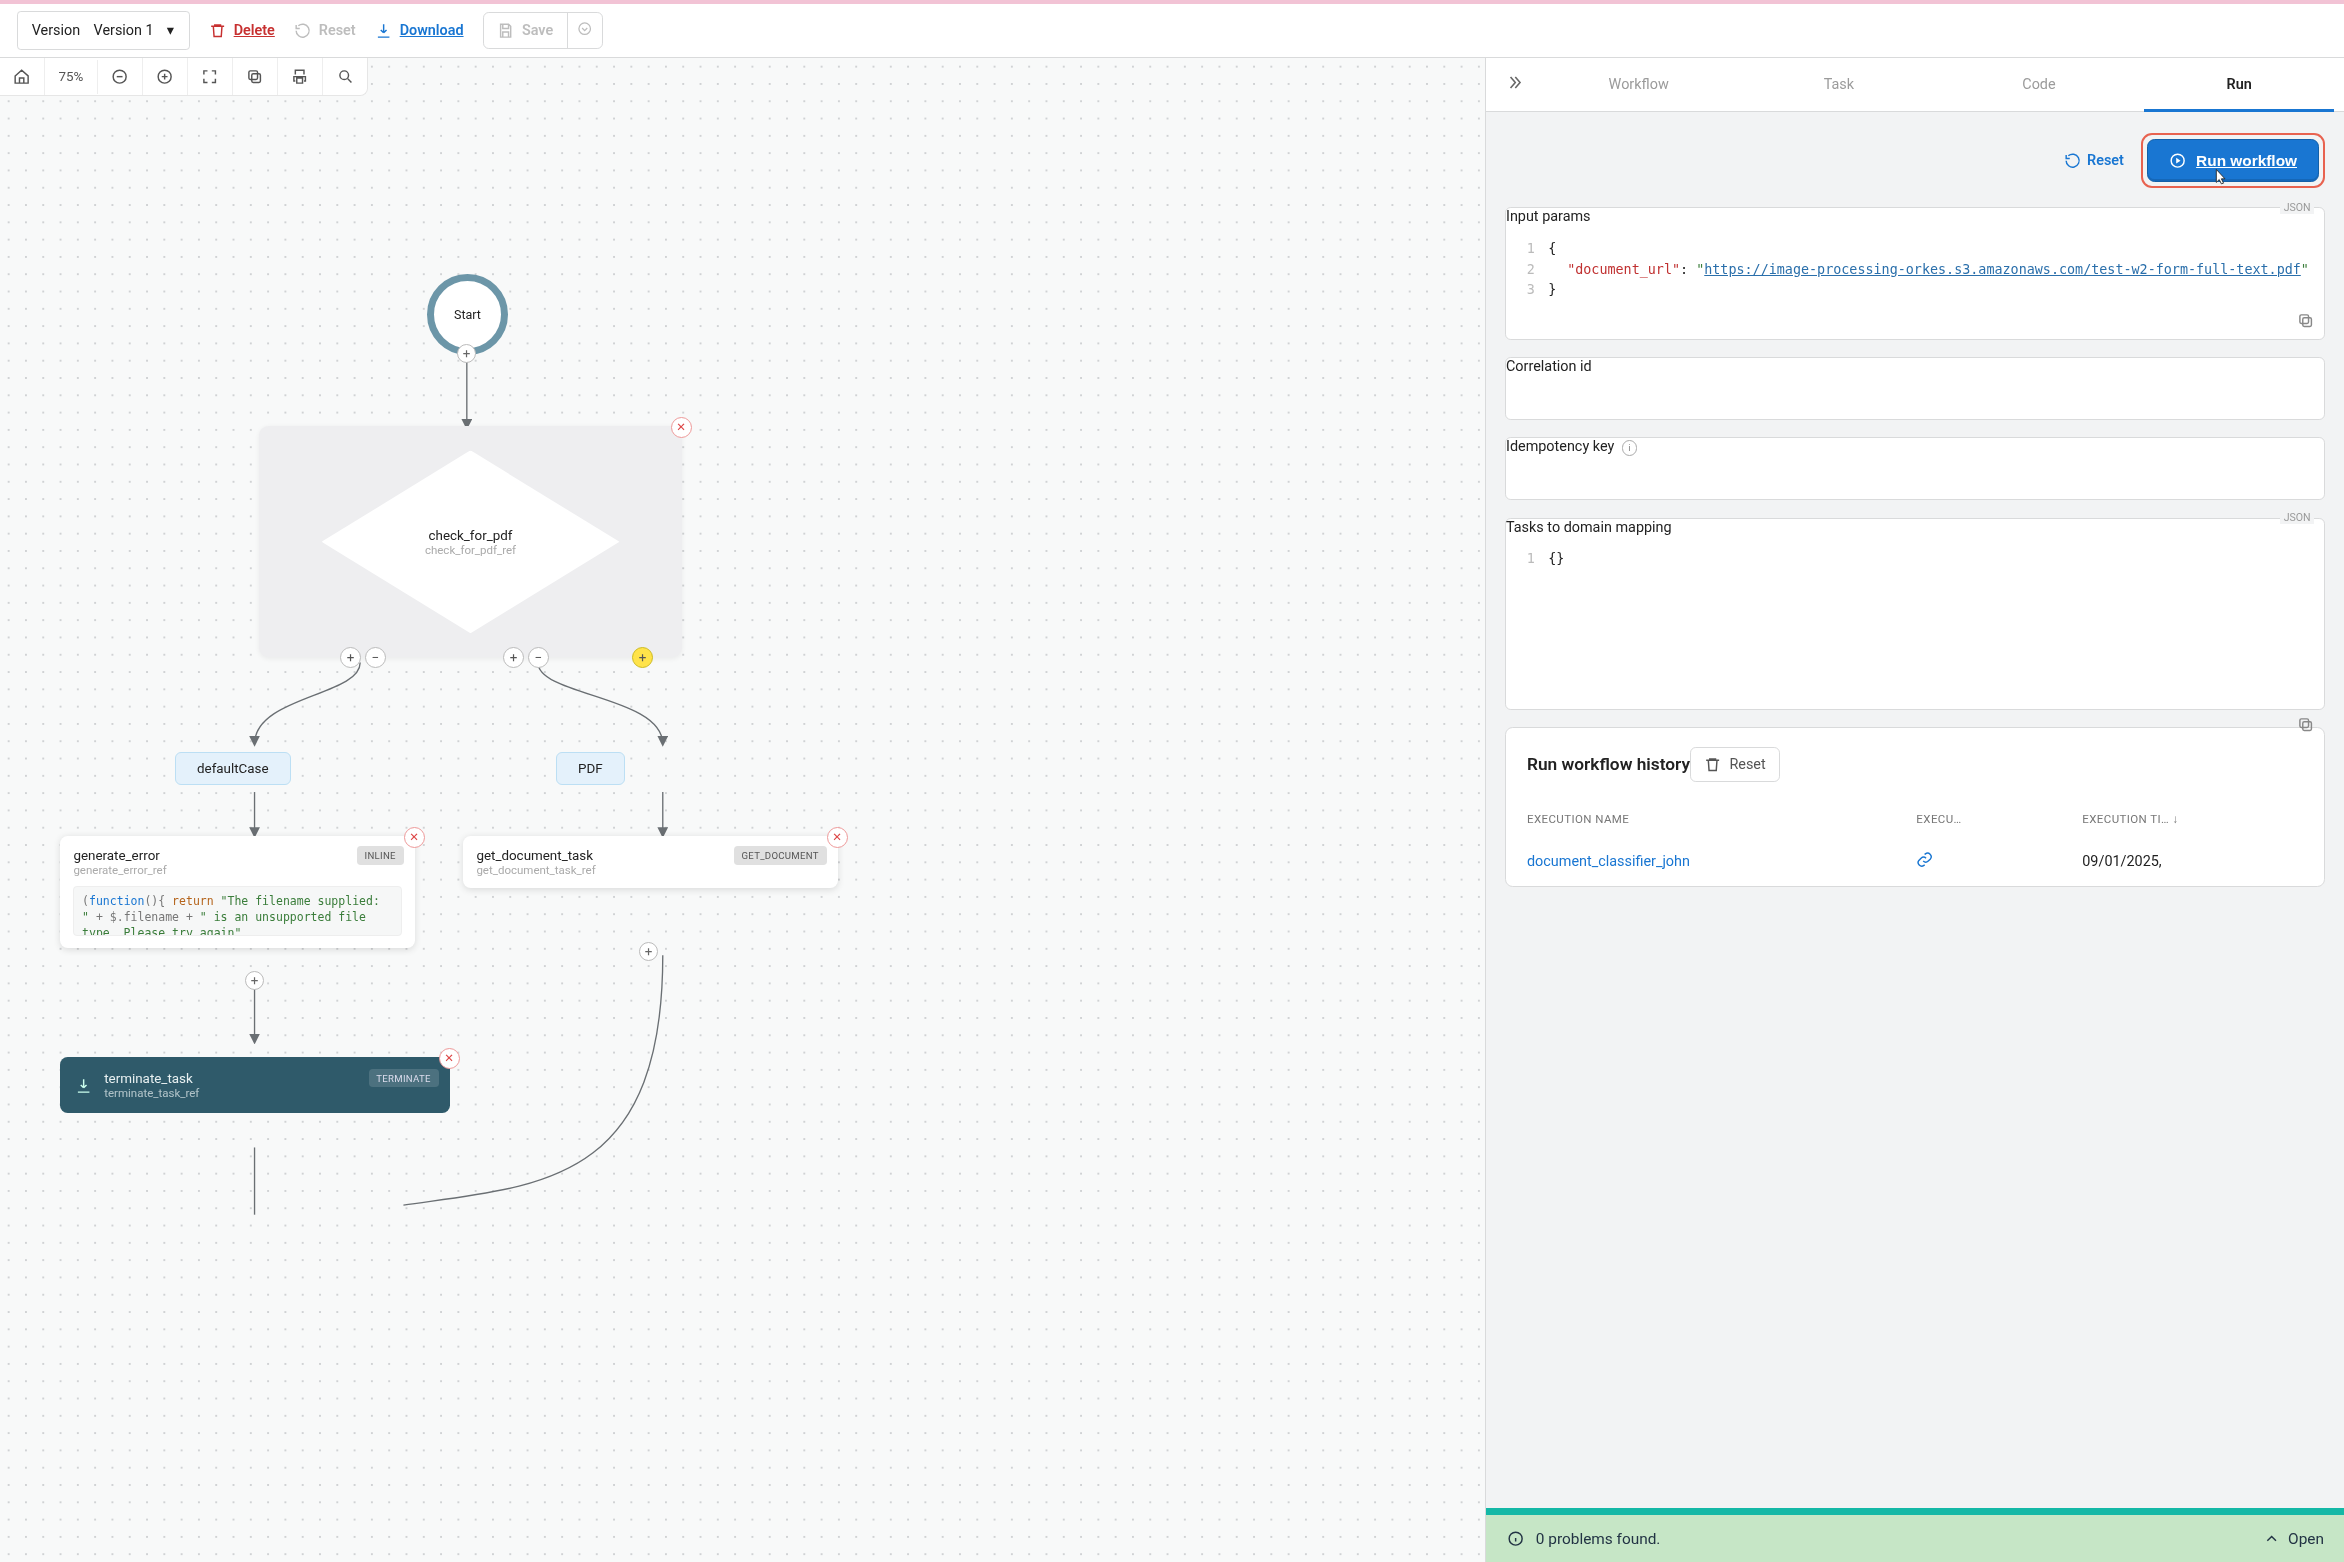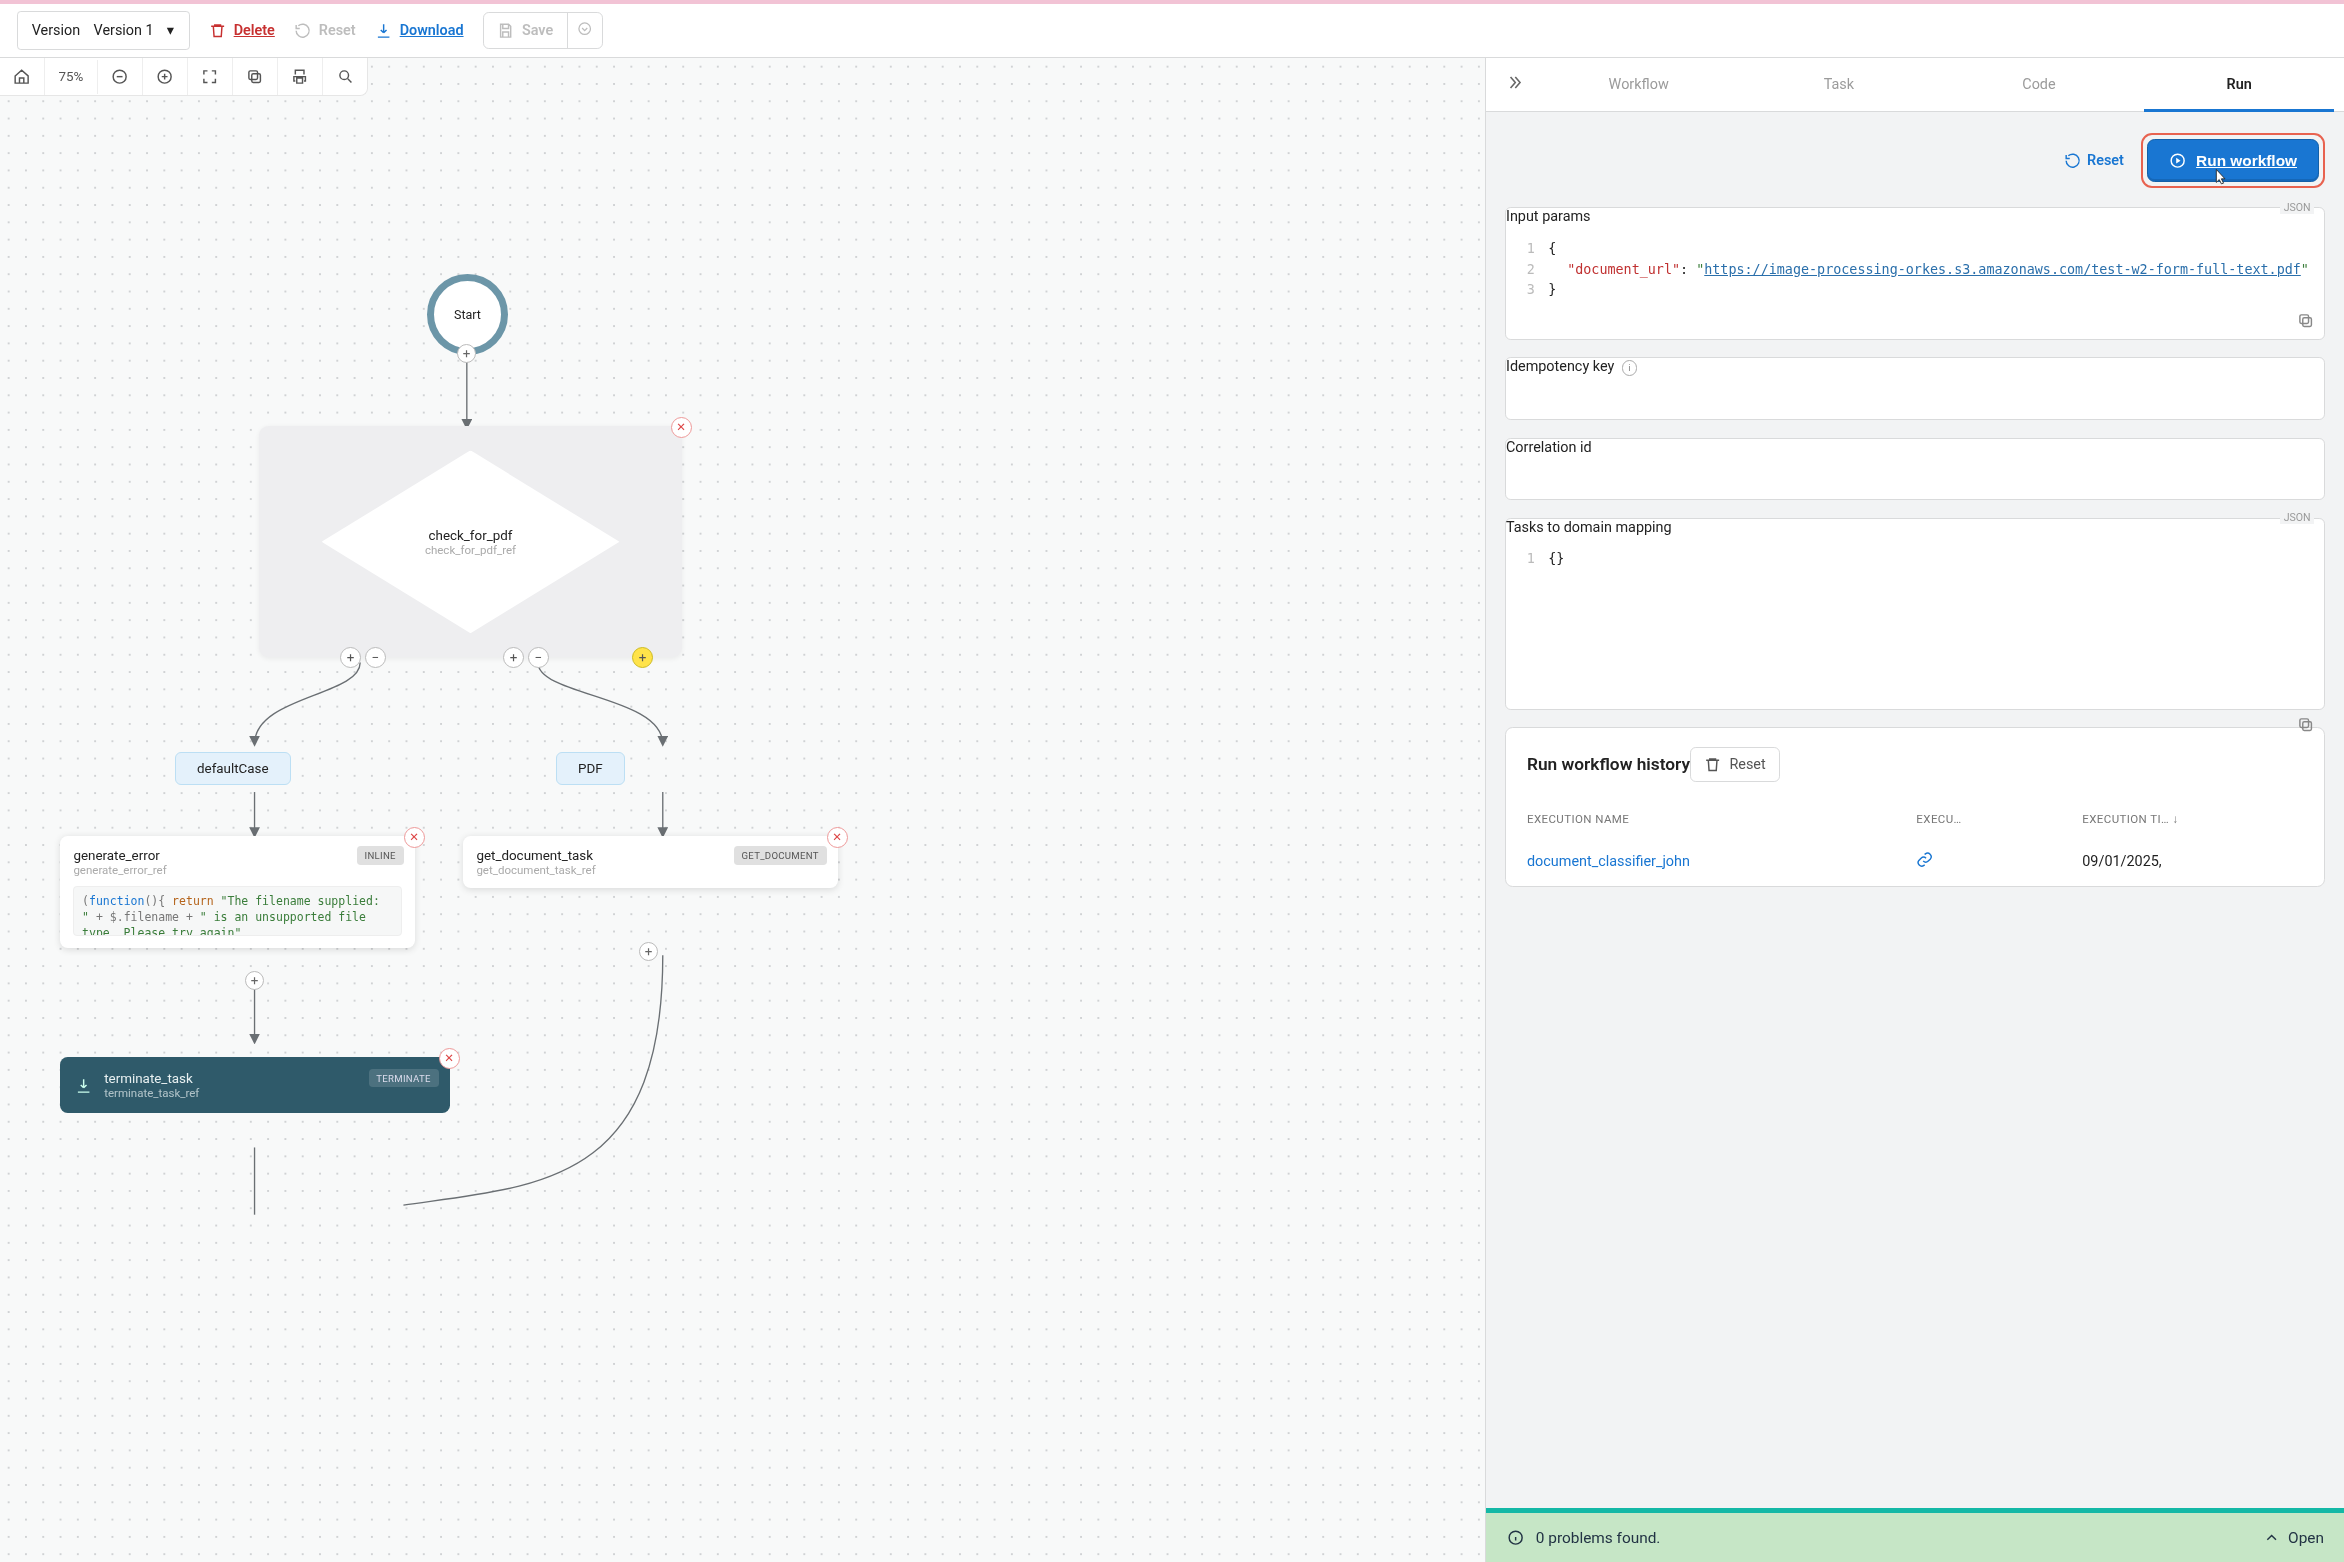--- a/index.html
+++ b/index.html
@@ -103,21 +103,21 @@
   .history{background:#fff;border:1px solid var(--border);border-radius:7.7px;margin-top:9.6px}
   .history .hist-head{display:flex;align-items:center;justify-content:flex-start;padding:19px 21px}
   .history .hist-title{font-size:17.3px;font-weight:600}
   .history .reset-btn2{display:flex;align-items:center;gap:7.7px;border:1px solid var(--border);border-radius:5.8px;padding:7.7px 13.4px;cursor:pointer;color:#555}
   .history table{width:100%;border-collapse:collapse}
   .history th{font-size:11.5px;font-weight:400;color:#777;text-align:left;letter-spacing:0.4px;padding:11.5px 21px}
   .history td{padding:13.4px 21px;font-size:14.4px}
   .history td a{color:var(--blue);text-decoration:none}
   .sort-arrow{font-size:11.5px}
   
-  .status{height:54px;background:var(--green-status);display:flex;align-items:center;justify-content:space-between;padding:0 21px;font-size:15.4px;color:#234;border-top:5px solid #14b8a6;margin-left:auto;width:859px}
+  .status{height:54px;background:var(--green-status);display:flex;align-items:center;justify-content:space-between;padding:0 21px;font-size:15.4px;color:#234;border-top:7px solid #14b8a6;margin-left:auto;width:859px}
   .status .left{display:flex;align-items:center;gap:11.5px}
   .status .right{display:flex;align-items:center;gap:7.7px;cursor:pointer}
 </style>
 </head>
 <body>
 
 <div class="app">
   <div class="top-pink"></div>
 
   <div class="header">
@@ -359,26 +359,26 @@
             <span class="copy-icon icon">
               <svg viewBox="0 0 24 24" fill="none" stroke="currentColor" stroke-width="2">
                   <rect x="8" y="8" width="12" height="12" rx="2"></rect>
                   <rect x="4" y="4" width="12" height="12" rx="2"></rect>
                 </svg>
             </span>
           </div>
         </div>
 
         <div class="fs">
+          <span class="legend">Correlation id</span>
+          <div class="field">&nbsp;</div>
+        </div>
+
+        <div class="fs">
           <span class="legend"><span>Idempotency key</span> <span class="info-dot">i</span></span>
-          <div class="field">&nbsp;</div>
-        </div>
-
-        <div class="fs">
-          <span class="legend">Correlation id</span>
           <div class="field">&nbsp;</div>
         </div>
 
         <div class="fs" style="min-height:192px">
           <span class="legend">Tasks to domain mapping</span>
           <span class="json-tag">JSON</span>
           <div class="code-editor">
             <div class="ln">
                 <span class="num">1</span>
                 <span>{}</span>

